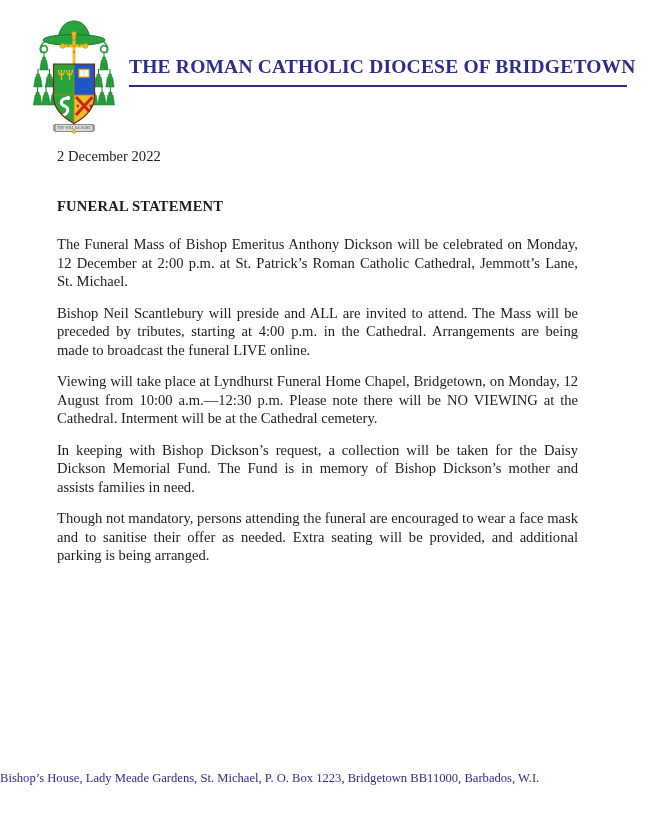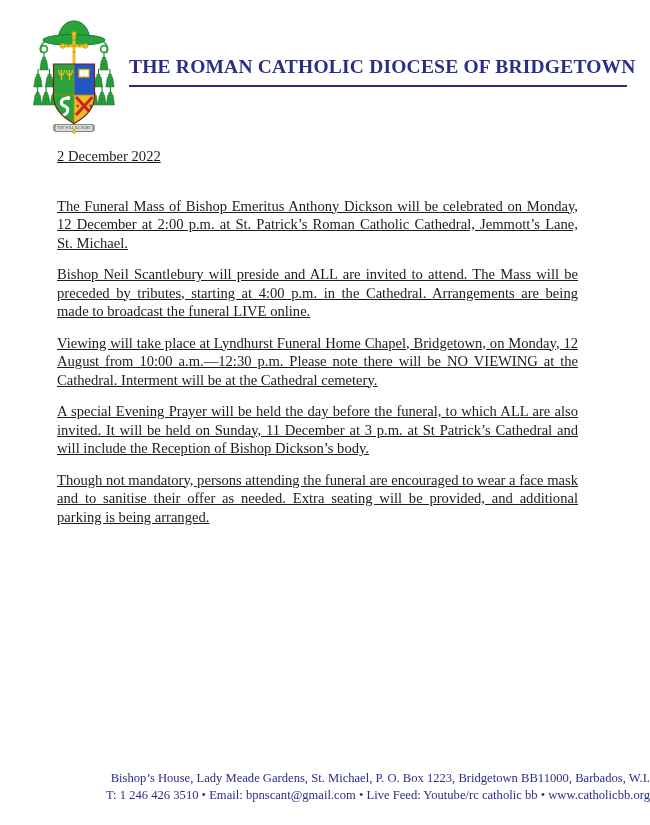--- a/index.html
+++ b/index.html
@@ -27,31 +27,31 @@
   
   .crest{position:absolute;left:33px;top:12px;width:82px;height:122px;}
   .title-wrap{position:absolute;left:129px;top:55px;width:498px;text-align:center;}
   .title{
     margin:0;font-size:19.5px;font-weight:bold;color:var(--accent);
     white-space:nowrap;letter-spacing:.2px;line-height:1.2;
   }
   .header-rule{border:none;border-top:2px solid var(--accent);margin:7px 0 0 0;width:100%;}
 
   
-  main{position:absolute;left:57px;top:147px;width:537px;text-decoration:underline;}
+  main{position:absolute;left:57px;top:147px;width:537px;}
   .date{margin:0 0 31px 0;font-size:14.6px;line-height:18.5px;}
   .doc-heading{margin:0 0 20px 0;font-size:14.6px;line-height:18.5px;font-weight:bold;letter-spacing:.2px;}
   .para{
     margin:0 16px 13px 0;font-size:14.6px;line-height:18.5px;
     text-align:justify;text-justify:inter-word;
   }
 
   
   footer{
-    position:absolute;left:8px;right:0;top:770px;text-align:right;
+    position:absolute;left:0;right:0;top:770px;text-align:left;
     color:var(--accent);font-size:12.6px;line-height:17px;
   }
   footer p{margin:0;}
 </style>
 </head>
 <body>
 
 <div class="page">
 
   <header>
@@ -150,27 +150,27 @@
     </svg>
 
     <div class="title-wrap">
       <h1 class="title">THE ROMAN CATHOLIC DIOCESE OF BRIDGETOWN</h1>
       <hr class="header-rule">
     </div>
   </header>
 
   <main>
     <p class="date">2 December 2022</p>
+    <h2 class="doc-heading">FUNERAL STATEMENT</h2>
     <div>
         <p class="para">The Funeral Mass of Bishop Emeritus Anthony Dickson will be celebrated on Monday, 12 December at 2:00 p.m. at St. Patrick’s Roman Catholic Cathedral, Jemmott’s Lane, St. Michael.</p>
         <p class="para">Bishop Neil Scantlebury will preside and ALL are invited to attend. The Mass will be preceded by tributes, starting at 4:00 p.m. in the Cathedral. Arrangements are being made to broadcast the funeral LIVE online.</p>
         <p class="para">Viewing will take place at Lyndhurst Funeral Home Chapel, Bridgetown, on Monday, 12 August from 10:00 a.m.—12:30 p.m. Please note there will be NO VIEWING at the Cathedral. Interment will be at the Cathedral cemetery.</p>
-        <p class="para">A special Evening Prayer will be held the day before the funeral, to which ALL are also invited. It will be held on Sunday, 11 December at 3 p.m. at St Patrick’s Cathedral and will include the Reception of Bishop Dickson’s body.</p>
+        <p class="para">In keeping with Bishop Dickson’s request, a collection will be taken for the Daisy Dickson Memorial Fund. The Fund is in memory of Bishop Dickson’s mother and assists families in need.</p>
         <p class="para">Though not mandatory, persons attending the funeral are encouraged to wear a face mask and to sanitise their offer as needed. Extra seating will be provided, and additional parking is being arranged.</p>
       </div>
   </main>
 
   <footer>
     <p>Bishop’s House, Lady Meade Gardens, St. Michael, P. O. Box 1223, Bridgetown BB11000, Barbados, W.I.</p>
-    <p>T: 1 246 426 3510 • Email: bpnscant@gmail.com • Live Feed: Youtube/rc catholic bb • www.catholicbb.org</p>
   </footer>
 
 </div>
 
 </body></html>

